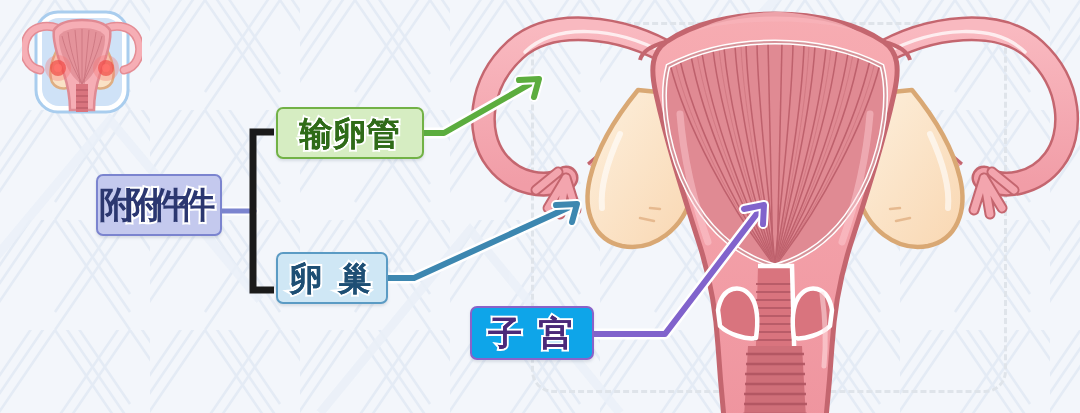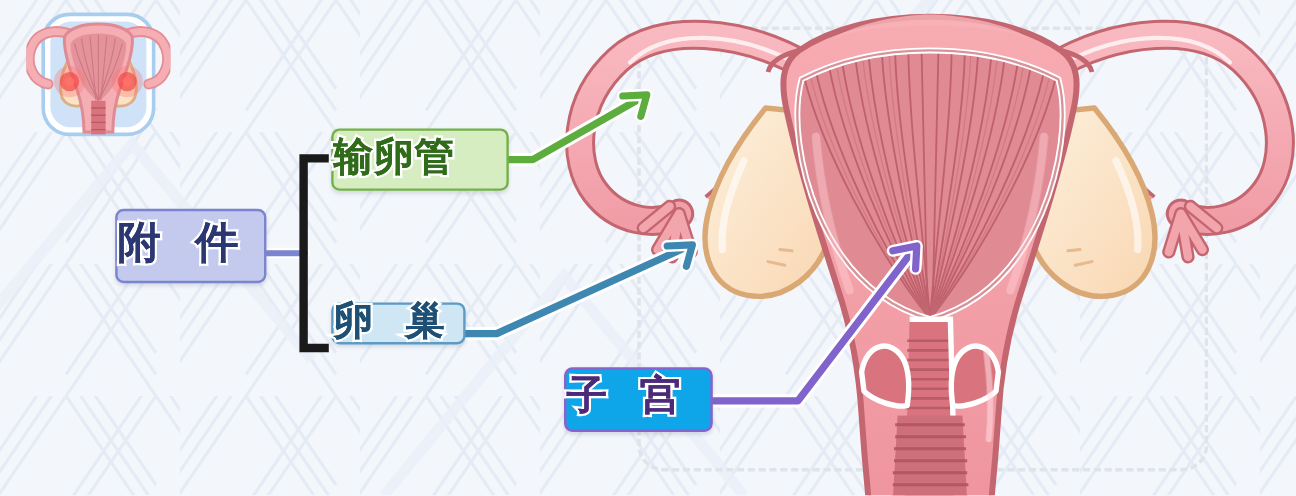--- a/index.html
+++ b/index.html
@@ -25,56 +25,55 @@
 
   
   .thumb{position:absolute;left:22px;top:6px;width:120px;height:120px;z-index:4;}
 
   
   .connectors{position:absolute;inset:0;z-index:5;pointer-events:none;}
 
   
   .label{
     position:absolute;z-index:6;
-    display:flex;align-items:center;
+    display:flex;align-items:center;justify-content:center;
     border-radius:7px;box-sizing:border-box;
     box-shadow:0 2px 3px rgba(120,130,150,.22);
     white-space:nowrap;
-    font-family:Liberation Mono, monospace;
   }
   .label span{
     font-weight:700;
     line-height:1;
     letter-spacing:.10em;
     -webkit-text-stroke:4px #ffffff;
     paint-order:stroke fill;
     position:relative;
   }
   .label span::after{
     content:attr(data-txt);
     position:absolute;left:0;top:0;
     -webkit-text-stroke:0;
   }
 
   #lbl-fujian{
     left:96px;top:174px;width:126px;height:62px;
     background:#c4c9ee;border:2.5px solid #7b84cf;
   }
-  #lbl-fujian span{font-size:36px;color:#2b3770;}
+  #lbl-fujian span{font-size:36px;color:#2b3770;padding-left:27px;}
   #lbl-fujian span::after{color:#2b3770;}
 
   #lbl-tube{
     left:276px;top:107px;width:148px;height:52px;
     background:#d6edc2;border:2.5px solid #72b246;
   }
   #lbl-tube span{font-size:33px;color:#2f6b18;letter-spacing:.02em;}
   #lbl-tube span::after{color:#2f6b18;}
 
   #lbl-ovary{
-    left:276px;top:252px;width:112px;height:35px;
+    left:276px;top:252px;width:112px;height:52px;
     background:#cfe7f5;border:2.5px solid #5b9bc4;
   }
   #lbl-ovary span{font-size:33px;color:#1e4f74;}
   #lbl-ovary span::after{color:#1e4f74;}
 
   #lbl-uterus{
     left:470px;top:306px;width:124px;height:54px;
     background:#0ea5e9;border:2.5px solid #8a62c9;
   }
   #lbl-uterus span{font-size:34px;color:#4b2a79;}

